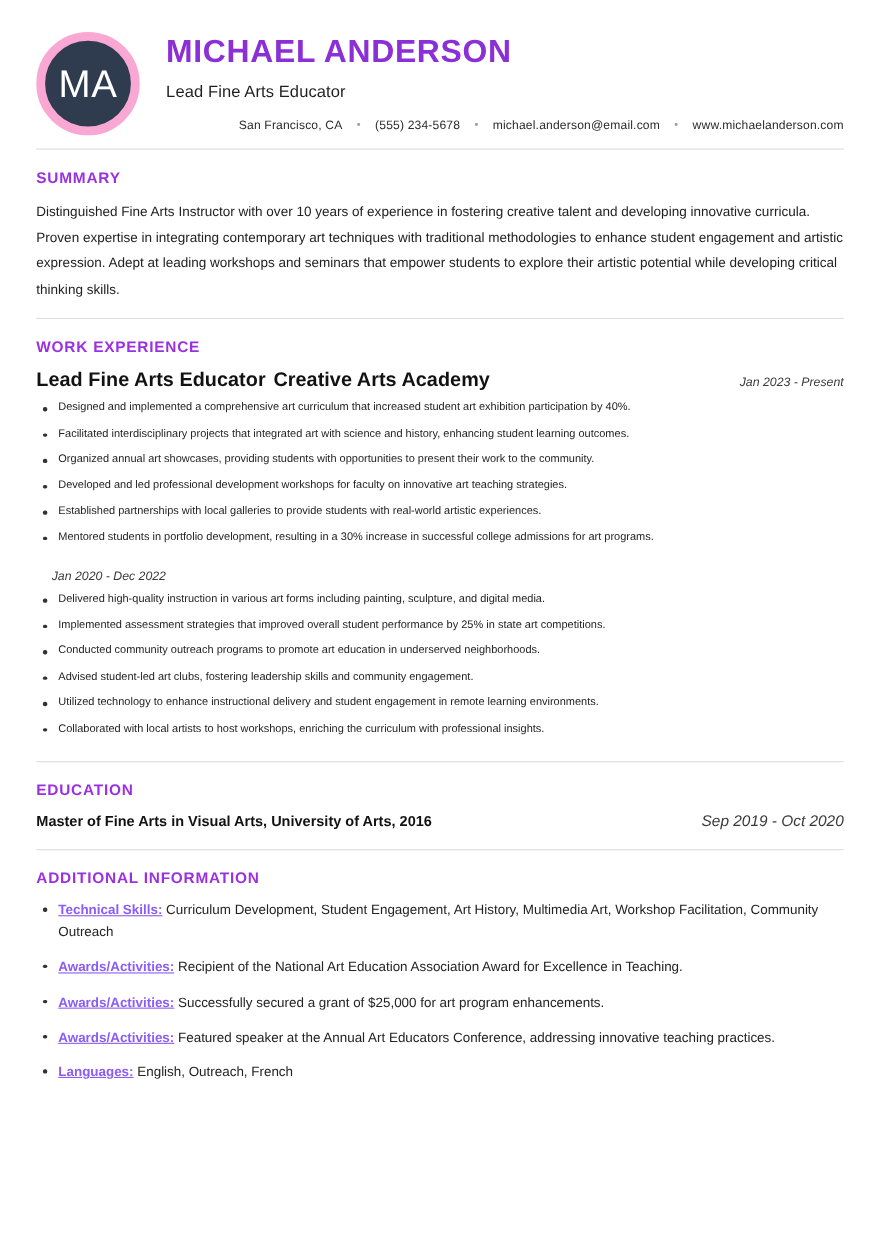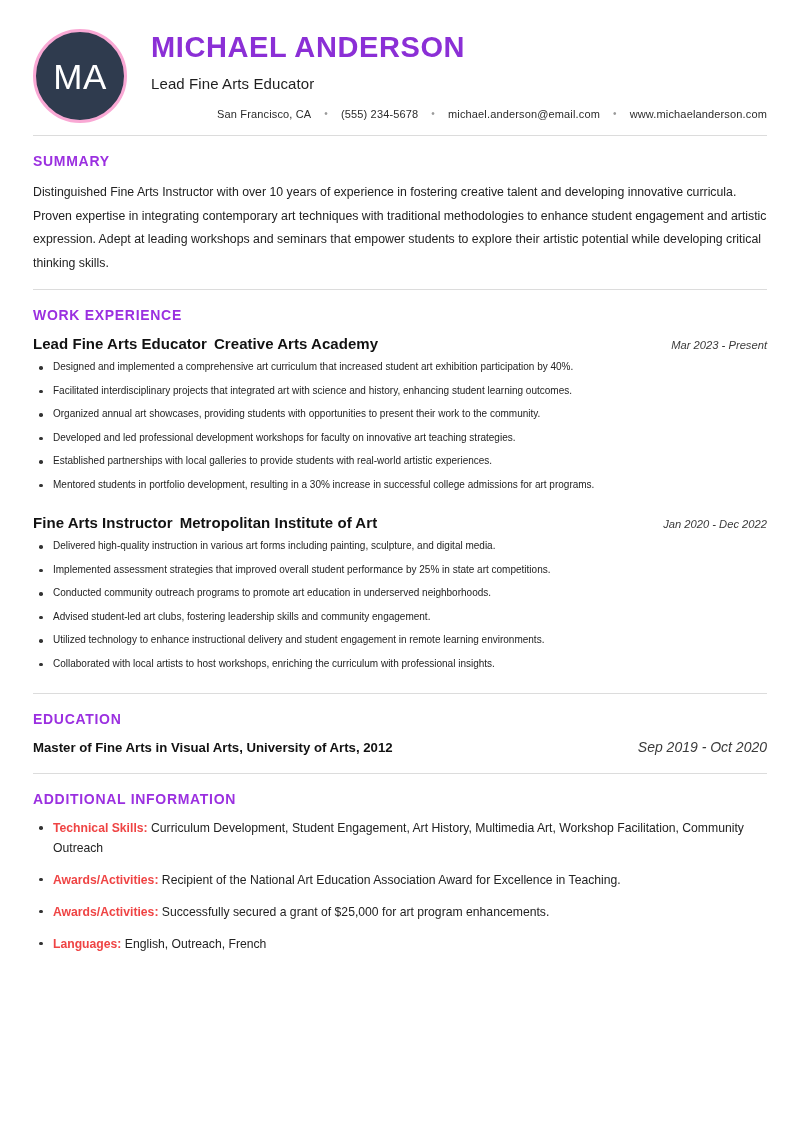--- a/index.html
+++ b/index.html
@@ -32,21 +32,21 @@
     padding-top: 26px;
     padding-bottom: 12px;
   }
 
   .avatar {
     flex: 0 0 auto;
     width: 94px;
     height: 94px;
     border-radius: 50%;
     background: #2f3b4e;
-    border: 3px solid #f9a8d4;
+    border: 8px solid #f9a8d4;
     display: flex;
     align-items: center;
     justify-content: center;
     margin-top: 3px;
   }
 
   .avatar-initials {
     color: #ffffff;
     font-size: 35px;
     font-weight: 400;
@@ -124,21 +124,21 @@
   .job { margin-bottom: 4px; }
 
   .job-head {
     display: flex;
     align-items: baseline;
     justify-content: space-between;
     margin-bottom: 7px;
   }
 
   .job-head-left {
-    font-size: 15px;
+    font-size: 18px;
     font-weight: bold;
     color: #121212;
     letter-spacing: 0.05px;
   }
 
   .job-company { padding-left: 7px; }
 
   .job-dates {
     font-size: 11.2px;
     font-style: italic;
@@ -222,21 +222,22 @@
     left: 6px;
     top: 7px;
     width: 3.5px;
     height: 3.5px;
     border-radius: 50%;
     background: #333333;
   }
 
   .info-label {
     font-weight: bold;
-    color: #ef4444;
+    color: #8b5cf6;
+    text-decoration: underline;
   }
 </style>
 </head>
 <body>
 
 <div class="page">
 
   <div class="header">
     <div class="avatar">
       <span class="avatar-initials">MA</span>
@@ -266,58 +267,55 @@
   <div class="divider"></div>
 
   <div class="section section-pad-bottom">
     <div class="section-title">WORK EXPERIENCE</div>
 
     <div class="job">
       <div class="job-head">
         <div class="job-head-left">
           <span>Lead Fine Arts Educator</span><span class="job-company">Creative Arts Academy</span>
         </div>
-        <div class="job-dates">Mar 2023 - Present</div>
+        <div class="job-dates">Jan 2023 - Present</div>
       </div>
       <ul class="bullets">
         <li>Designed and implemented a comprehensive art curriculum that increased student art exhibition participation by 40%.</li>
         <li>Facilitated interdisciplinary projects that integrated art with science and history, enhancing student learning outcomes.</li>
         <li>Organized annual art showcases, providing students with opportunities to present their work to the community.</li>
         <li>Developed and led professional development workshops for faculty on innovative art teaching strategies.</li>
         <li>Established partnerships with local galleries to provide students with real-world artistic experiences.</li>
         <li>Mentored students in portfolio development, resulting in a 30% increase in successful college admissions for art programs.</li>
       </ul>
     </div>
 
     <div class="job-spacer"></div>
 
     <div class="job">
       <div class="job-head">
-        <div class="job-head-left">
-          <span>Fine Arts Instructor</span><span class="job-company">Metropolitan Institute of Art</span>
-        </div>
         <div class="job-dates">Jan 2020 - Dec 2022</div>
       </div>
       <ul class="bullets">
         <li>Delivered high-quality instruction in various art forms including painting, sculpture, and digital media.</li>
         <li>Implemented assessment strategies that improved overall student performance by 25% in state art competitions.</li>
         <li>Conducted community outreach programs to promote art education in underserved neighborhoods.</li>
         <li>Advised student-led art clubs, fostering leadership skills and community engagement.</li>
         <li>Utilized technology to enhance instructional delivery and student engagement in remote learning environments.</li>
         <li>Collaborated with local artists to host workshops, enriching the curriculum with professional insights.</li>
       </ul>
     </div>
   </div>
 
   <div class="divider"></div>
 
   <div class="section section-pad-bottom">
     <div class="section-title">EDUCATION</div>
     <div class="edu-head">
-      <div class="edu-degree">Master of Fine Arts in Visual Arts, University of Arts, 2012</div>
+      <div class="edu-degree">Master of Fine Arts in Visual Arts, University of Arts, 2016</div>
       <div class="edu-dates">Sep 2019 - Oct 2020</div>
     </div>
   </div>
 
   <div class="divider"></div>
 
   <div class="section">
     <div class="section-title">ADDITIONAL INFORMATION</div>
     <ul class="info-list">
       <li>
@@ -326,19 +324,23 @@
       </li>
       <li>
         <span class="info-label">Awards/Activities:</span>
         <span>Recipient of the National Art Education Association Award for Excellence in Teaching.</span>
       </li>
       <li>
         <span class="info-label">Awards/Activities:</span>
         <span>Successfully secured a grant of $25,000 for art program enhancements.</span>
       </li>
       <li>
+        <span class="info-label">Awards/Activities:</span>
+        <span>Featured speaker at the Annual Art Educators Conference, addressing innovative teaching practices.</span>
+      </li>
+      <li>
         <span class="info-label">Languages:</span>
         <span>English,  Outreach,  French</span>
       </li>
     </ul>
   </div>
 
 </div>
 
 </body></html>

